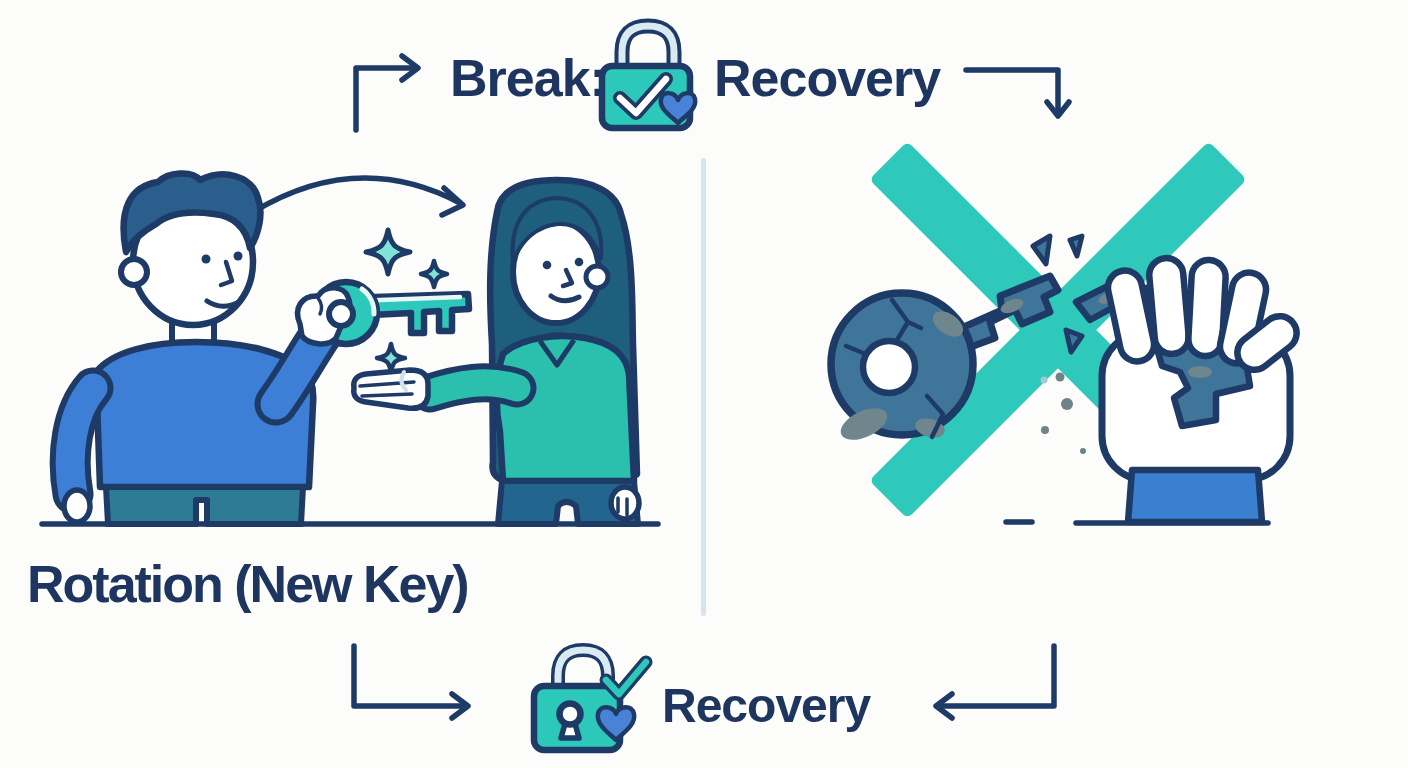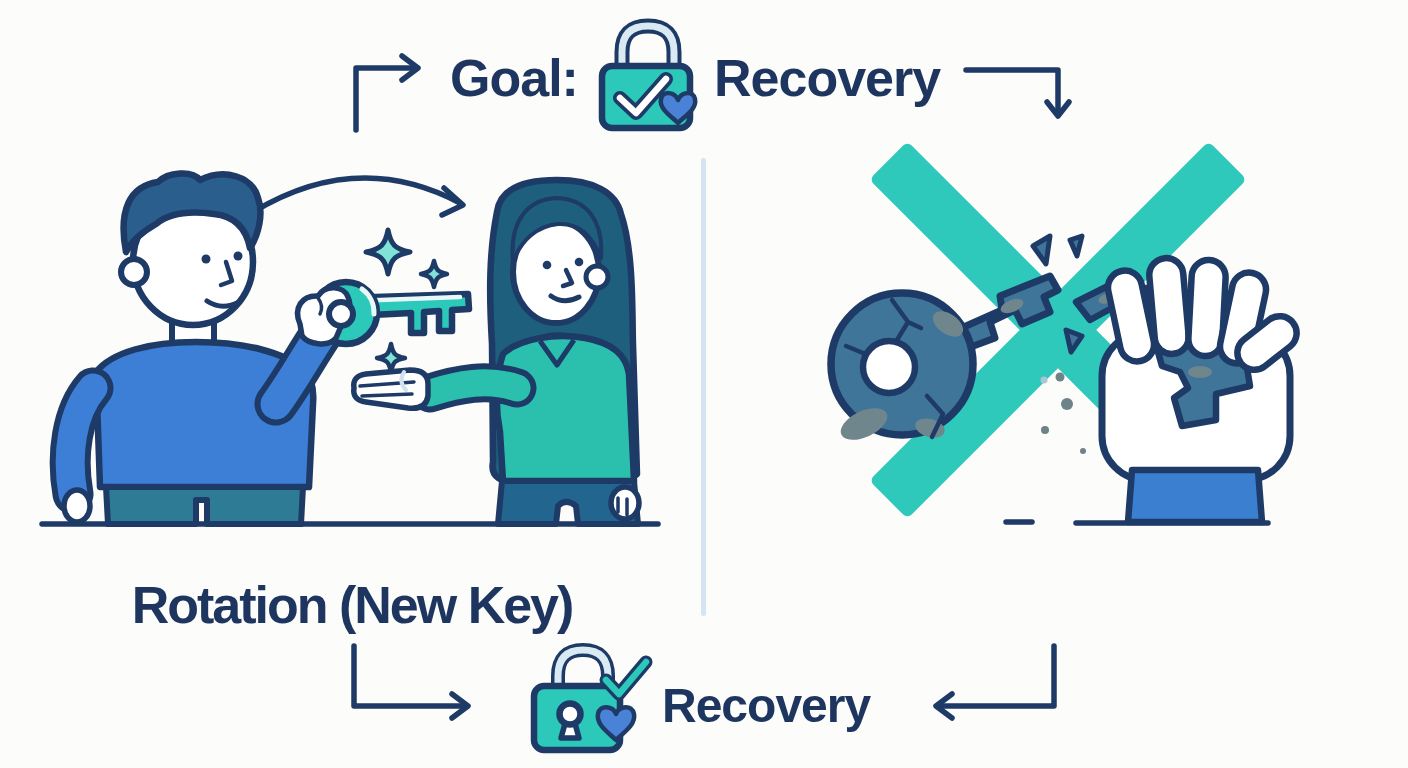--- a/index.html
+++ b/index.html
@@ -7,38 +7,38 @@
     position:relative;width:1408px;height:768px;overflow:hidden;
     background:#fcfcfa;
     font-family:"Liberation Sans", sans-serif;
   }
   .abs{position:absolute;}
   .lbl{
     color:#1d355f;font-weight:700;letter-spacing:-1px;
     white-space:nowrap;line-height:1;
   }
   .lbl-top{font-size:52px;}
-  .lbl-caption{font-size:52px;letter-spacing:-2px;text-align:center;margin-top:21px;}
+  .lbl-caption{font-size:52px;letter-spacing:-2px;text-align:left;}
   .lbl-bottom{font-size:48px;}
   .divider{
     width:5px;border-radius:3px;background:#d4e4f0;
   }
   svg{display:block;overflow:visible;}
 </style>
 </head>
 <body>
 
 <div class="canvas">
 
   <svg class="abs" style="left:340px;top:50px;" width="110" height="84" viewBox="0 0 110 84">
     <path d="M 16 80 V 18 H 74" fill="none" stroke="#1e3a66" stroke-width="5.5" stroke-linecap="round" stroke-linejoin="round"></path>
     <path d="M 62 6 L 78 18 L 62 30" fill="none" stroke="#1e3a66" stroke-width="5.5" stroke-linecap="round" stroke-linejoin="round"></path>
   </svg>
 
-  <div class="abs lbl lbl-top" style="left:450px;top:52px;">Goal:</div>
+  <div class="abs lbl lbl-top" style="left:450px;top:52px;">Break:</div>
 
   <svg class="abs" style="left:592px;top:16px;" width="112" height="118" viewBox="0 0 112 118">
     <g>
       <path d="M 30 58 V 36 Q 30 10 56 10 Q 82 10 82 36 V 58" fill="none" stroke="#1e3a66" stroke-width="15" stroke-linecap="round"></path>
       <path d="M 30 58 V 36 Q 30 10 56 10 Q 82 10 82 36 V 58" fill="none" stroke="#d9eaf3" stroke-width="7" stroke-linecap="round"></path>
     </g>
     <rect x="10" y="50" width="88" height="62" rx="10" fill="#2cc8ba" stroke="#1e3a66" stroke-width="6.5"></rect>
     <g>
       <path d="M 28 82 L 44 97 L 74 63" fill="none" stroke="#1e3a66" stroke-width="14" stroke-linecap="round" stroke-linejoin="round"></path>
       <path d="M 28 82 L 44 97 L 74 63" fill="none" stroke="#ffffff" stroke-width="6.5" stroke-linecap="round" stroke-linejoin="round"></path>

